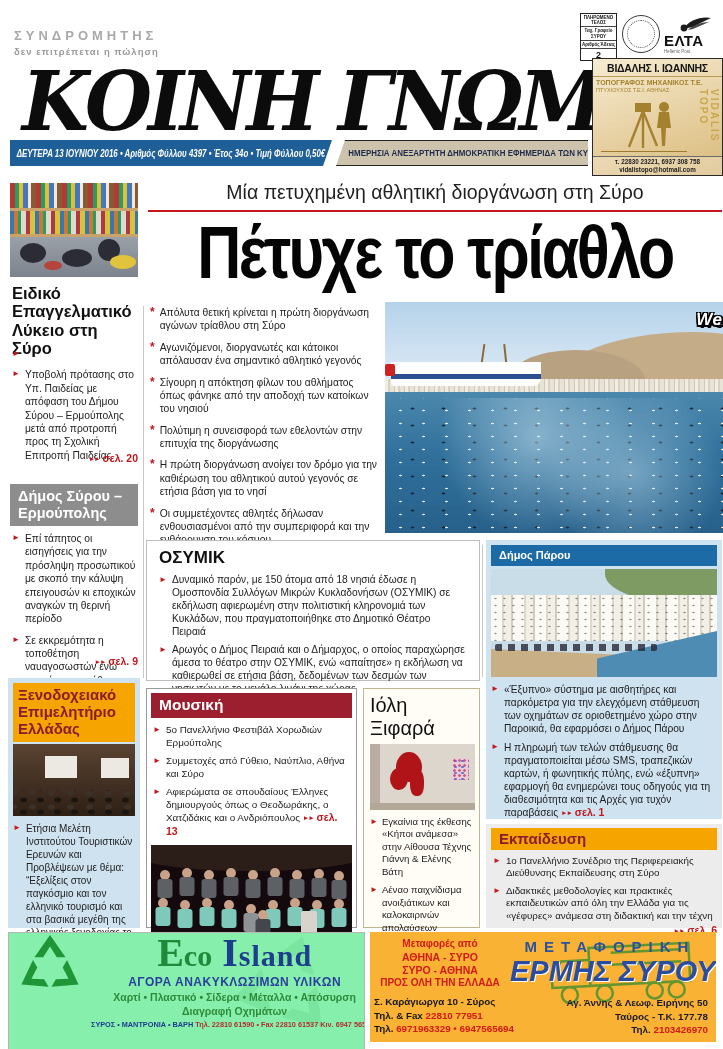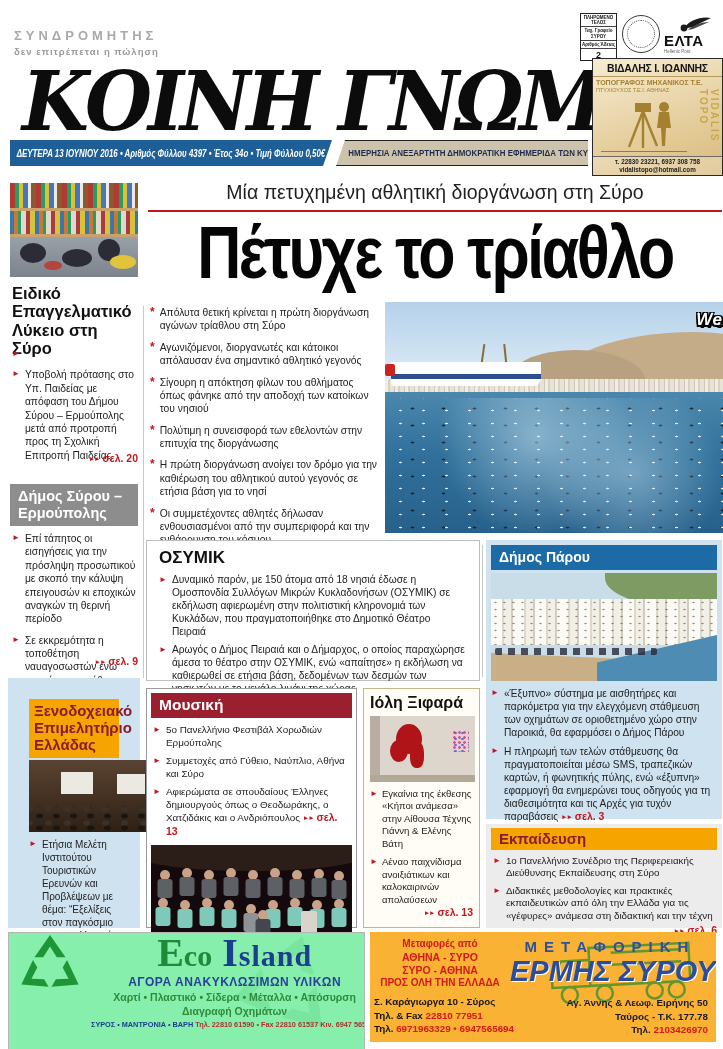--- a/index.html
+++ b/index.html
@@ -95,36 +95,36 @@
   .libphoto .cush{position:absolute;background:#b5443a;border-radius:50%;}
   .secTitle{position:absolute;font-weight:bold;color:#111;}
   .school-title{left:12px;top:284px;width:128px;font-size:16.5px;line-height:1.12;}
   .colbullets{position:absolute;}
   .school-bullets{left:12px;top:348px;width:127px;}
   .school-pref{left:12px;top:452px;width:126px;}
   .grayhdr{position:absolute;left:10px;top:484px;width:128px;background:var(--grayhdr);color:#fff;
     font-weight:bold;font-size:14.5px;line-height:1.15;padding:4px 0 5px 8px;box-sizing:border-box;}
   .syros-bullets{left:12px;top:532px;width:127px;}
   .syros-pref{left:12px;top:655px;width:126px;}
-  .hotelpanel{position:absolute;left:8px;top:678px;width:132px;height:250px;background:var(--panelblue);padding:21px;box-sizing:border-box;}
+  .hotelpanel{position:absolute;left:8px;top:678px;width:132px;height:250px;background:var(--panelblue);padding:5px;box-sizing:border-box;}
   .hotelhdr{background:var(--orange);color:var(--maroon);font-weight:bold;font-size:15px;line-height:1.12;padding:4px 5px 5px;}
   .hotelphoto{position:relative;width:122px;height:72px;margin-top:2px;background:linear-gradient(#5a4332,#2e2015);overflow:hidden;}
   .confscreen{position:absolute;background:#ece9e2;}
   .confheads{position:absolute;left:0;right:0;bottom:0;height:26px;
     background-image:radial-gradient(rgba(25,20,16,.95) 3px,transparent 4px),radial-gradient(rgba(60,50,40,.9) 3px,transparent 4px);
     background-size:17px 12px,19px 14px;background-position:2px 4px,10px 10px;}
   .hotel-bullet{margin-top:6px;}
   
   .osymik{position:absolute;left:146px;top:540px;width:334px;height:141px;background:#fff;border:1px solid #bdbdbd;
     box-sizing:border-box;padding:7px 12px 4px;}
   .osymik .ttl{font-size:17px;font-weight:bold;color:#111;margin-bottom:6px;}
   .osymik .bullet{font-size:10.2px;line-height:1.27;margin-bottom:5px;}
   .parospanel{position:absolute;left:486px;top:540px;width:236px;height:279px;background:var(--panelblue);
     box-sizing:border-box;padding:5px;}
-  .paroshdr{background:var(--parosblue);color:#fff;font-weight:bold;font-size:14px;padding:4px 8px 5px;}
+  .paroshdr{background:var(--parosblue);color:#fff;font-weight:bold;font-size:11px;padding:4px 8px 5px;}
   .parosphoto{position:relative;width:226px;height:108px;margin-top:3px;background:#c9dde9;overflow:hidden;}
   .parosphoto .hillg{position:absolute;right:-18px;top:-8px;width:130px;height:44px;background:#7e9b63;border-radius:0 0 0 70%;}
   .parosphoto .town{position:absolute;left:0;right:0;top:26px;height:46px;
     background:repeating-linear-gradient(90deg,#fbfaf4 0 11px,#ddd8ca 11px 13px,#f2efe6 13px 20px,#d2ccbd 20px 22px);}
   .parosphoto .town::after{content:"";position:absolute;inset:0;
     background-image:radial-gradient(rgba(60,60,70,.55) .8px,transparent 1.4px);background-size:9px 7px;}
   .parosphoto .beach2{position:absolute;left:0;right:0;bottom:0;height:40px;background:#c9af85;
     clip-path:polygon(0 30%,100% 55%,100% 100%,0 100%);}
   .parosphoto .sea2{position:absolute;right:0;bottom:0;width:120px;height:46px;background:#4e8cb4;
     clip-path:polygon(0 60%,100% 0,100% 100%,0 100%);}
@@ -132,21 +132,21 @@
     background:repeating-linear-gradient(90deg,rgba(40,40,55,.8) 0 7px,transparent 7px 13px);border-radius:2px;}
   .parospanel .bullet{font-size:10.2px;line-height:1.28;margin-top:6px;margin-bottom:0;}
   .paros-last{position:relative;}
   .musiccard{position:absolute;left:146px;top:688px;width:211px;height:240px;background:#fff;border:1px solid #9a9a9a;
     box-sizing:border-box;padding:4px;}
   .musichdr{background:#9b1f2e;color:#fff;font-weight:bold;font-size:15.5px;padding:3px 8px 4px;}
   .musiccard .bullet{font-size:9.9px;line-height:1.27;margin:6px 2px 0;margin-bottom:0;}
   .choirphoto{position:relative;width:201px;height:108px;margin-top:6px;background:#140a0d;overflow:hidden;}
   .xifaracard{position:absolute;left:363px;top:688px;width:117px;height:240px;background:#fffdf6;border:1px solid #c3b58f;
     box-sizing:border-box;padding:5px 6px;}
-  .xifaracard .ttl{font-size:16px;font-weight:bold;color:#111;margin-bottom:4px;}
+  .xifaracard .ttl{font-size:20px;font-weight:normal;color:#111;margin-bottom:4px;}
   .artphoto{position:relative;width:105px;height:66px;background:#ddd6cc;overflow:hidden;}
   .artphoto .wallL{position:absolute;left:0;top:0;bottom:0;width:10px;background:#b8ada0;}
   .artphoto .blob{position:absolute;background:#b01318;border-radius:50%;}
   .artphoto .art2{position:absolute;right:6px;top:14px;width:17px;height:22px;background:#e6cdd6;
     background-image:radial-gradient(rgba(200,60,120,.8) 1px,transparent 1.6px),radial-gradient(rgba(70,90,200,.8) 1px,transparent 1.6px);
     background-size:5px 5px,7px 6px;}
   .artphoto .floor{position:absolute;left:0;right:0;bottom:0;height:7px;background:#b3a898;}
   .xifaracard .bullet{font-size:9.6px;line-height:1.3;margin:6px 0 0;gap:4px;}
   .edupanel{position:absolute;left:486px;top:824px;width:236px;height:104px;background:#ececec;box-sizing:border-box;padding:4px 5px;}
   .eduhdr{background:var(--orange);color:var(--maroon);font-weight:bold;font-size:15px;padding:2px 8px 3px;}
@@ -363,21 +363,21 @@
       <div class="beach2"></div>
       <div class="sea2"></div>
       <div class="cars"></div>
     </div>
     <div class="bullet">
         <span class="btri">►</span>
         <span>«Έξυπνο» σύστημα με αισθητήρες και παρκόμετρα για την ελεγχόμενη στάθμευση των οχημάτων σε οριοθετημένο χώρο στην Παροικιά, θα εφαρμόσει ο Δήμος Πάρου</span>
       </div>
     <div class="bullet paros-last">
         <span class="btri">►</span>
-        <span><span>Η πληρωμή των τελών στάθμευσης θα πραγματοποιείται μέσω SMS, τραπεζικών καρτών, ή φωνητικής πύλης, ενώ «έξυπνη» εφαρμογή θα ενημερώνει τους οδηγούς για τη διαθεσιμότητα και τις Αρχές για τυχόν παραβάσεις</span> <span class="pageref" style="display:inline;"><span class="pa">►►</span> <span>σελ. 3</span></span></span>
+        <span><span>Η πληρωμή των τελών στάθμευσης θα πραγματοποιείται μέσω SMS, τραπεζικών καρτών, ή φωνητικής πύλης, ενώ «έξυπνη» εφαρμογή θα ενημερώνει τους οδηγούς για τη διαθεσιμότητα και τις Αρχές για τυχόν παραβάσεις</span> <span class="pageref" style="display:inline;"><span class="pa">►►</span> <span>σελ. 1</span></span></span>
       </div>
   </div>
 
   <div class="musiccard">
     <div class="musichdr">Μουσική</div>
     <div class="bullet">
         <span class="btri">►</span>
         <span>5ο Πανελλήνιο Φεστιβάλ Χορωδιών Ερμούπολης</span>
       </div>
     <div class="bullet">

